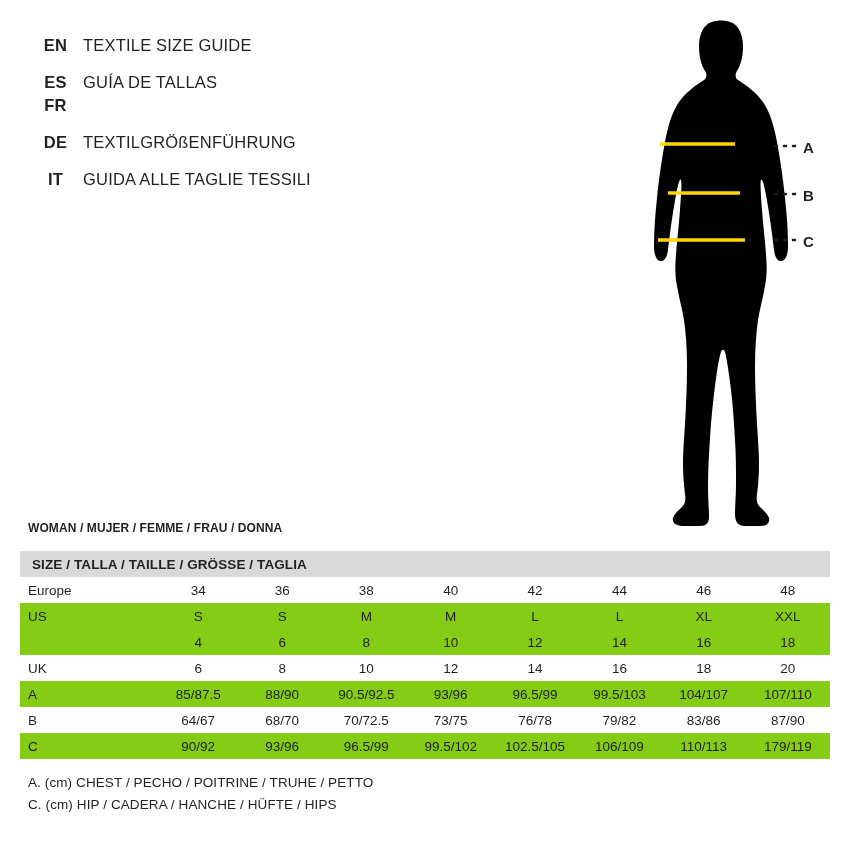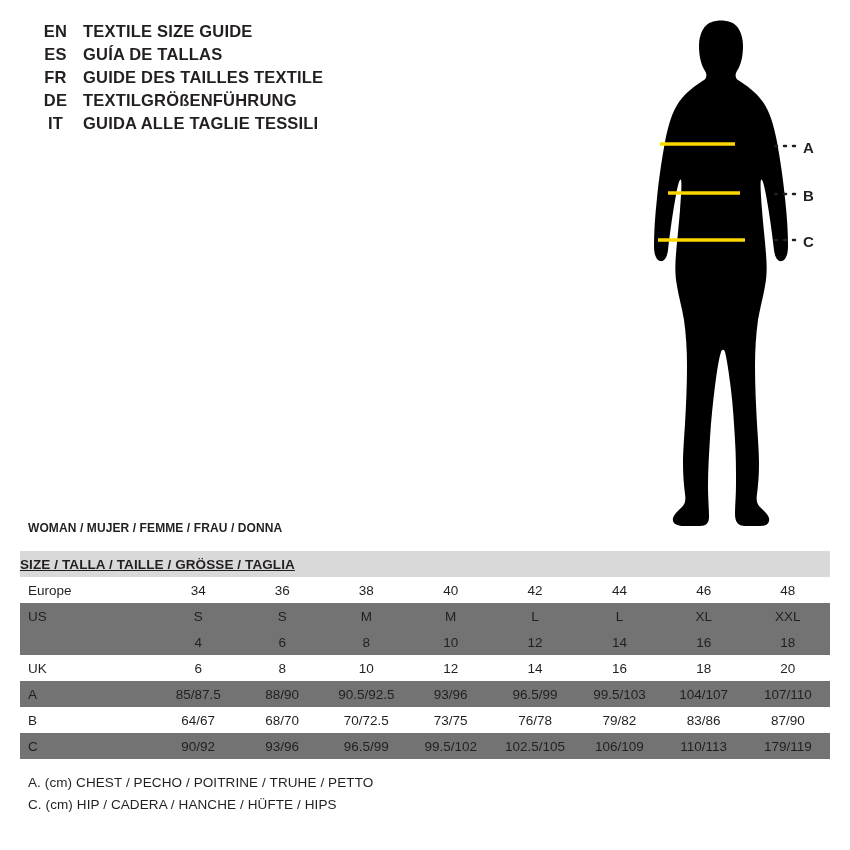--- a/index.html
+++ b/index.html
@@ -31,23 +31,24 @@
   }
   .title-lang {
     width: 55px;
     flex: 0 0 55px;
     font-size: 16.5px;
     font-weight: bold;
     letter-spacing: 0.2px;
   }
   .title-text {
     font-size: 16.5px;
-    font-weight: bold;
+    font-weight: normal;
     letter-spacing: 0.2px;
     white-space: nowrap;
+    margin-top: 14px;
   }
 
   
   #figure-block {
     position: absolute;
     left: 600px;
     top: 8px;
     width: 250px;
     height: 530px;
   }
@@ -83,26 +84,25 @@
     font-size: 13.5px;
   }
   #size-table td {
     padding: 3px 0 3px 0;
     height: 20px;
   }
   #size-table tr.header-row td {
     background: #d9d9d9;
     font-weight: bold;
     font-size: 13.5px;
-    padding-left: 0;
+    padding-left: 12px;
     letter-spacing: 0.1px;
-    text-decoration: underline;
   }
   #size-table tr.shade td {
-    background: #737373;
+    background: #84cc16;
   }
   #size-table td.row-label {
     padding-left: 8px;
     width: 130px;
     text-align: left;
   }
   #size-table td.val {
     text-align: center;
     width: 85px;
   }
@@ -128,21 +128,20 @@
   <div class="title-row">
     <span class="title-lang">EN</span>
     <span class="title-text">TEXTILE SIZE GUIDE</span>
   </div>
   <div class="title-row">
     <span class="title-lang">ES</span>
     <span class="title-text">GUÍA DE TALLAS</span>
   </div>
   <div class="title-row">
     <span class="title-lang">FR</span>
-    <span class="title-text">GUIDE DES TAILLES TEXTILE</span>
   </div>
   <div class="title-row">
     <span class="title-lang">DE</span>
     <span class="title-text">TEXTILGRÖßENFÜHRUNG</span>
   </div>
   <div class="title-row">
     <span class="title-lang">IT</span>
     <span class="title-text">GUIDA ALLE TAGLIE TESSILI</span>
   </div>
 </div>

